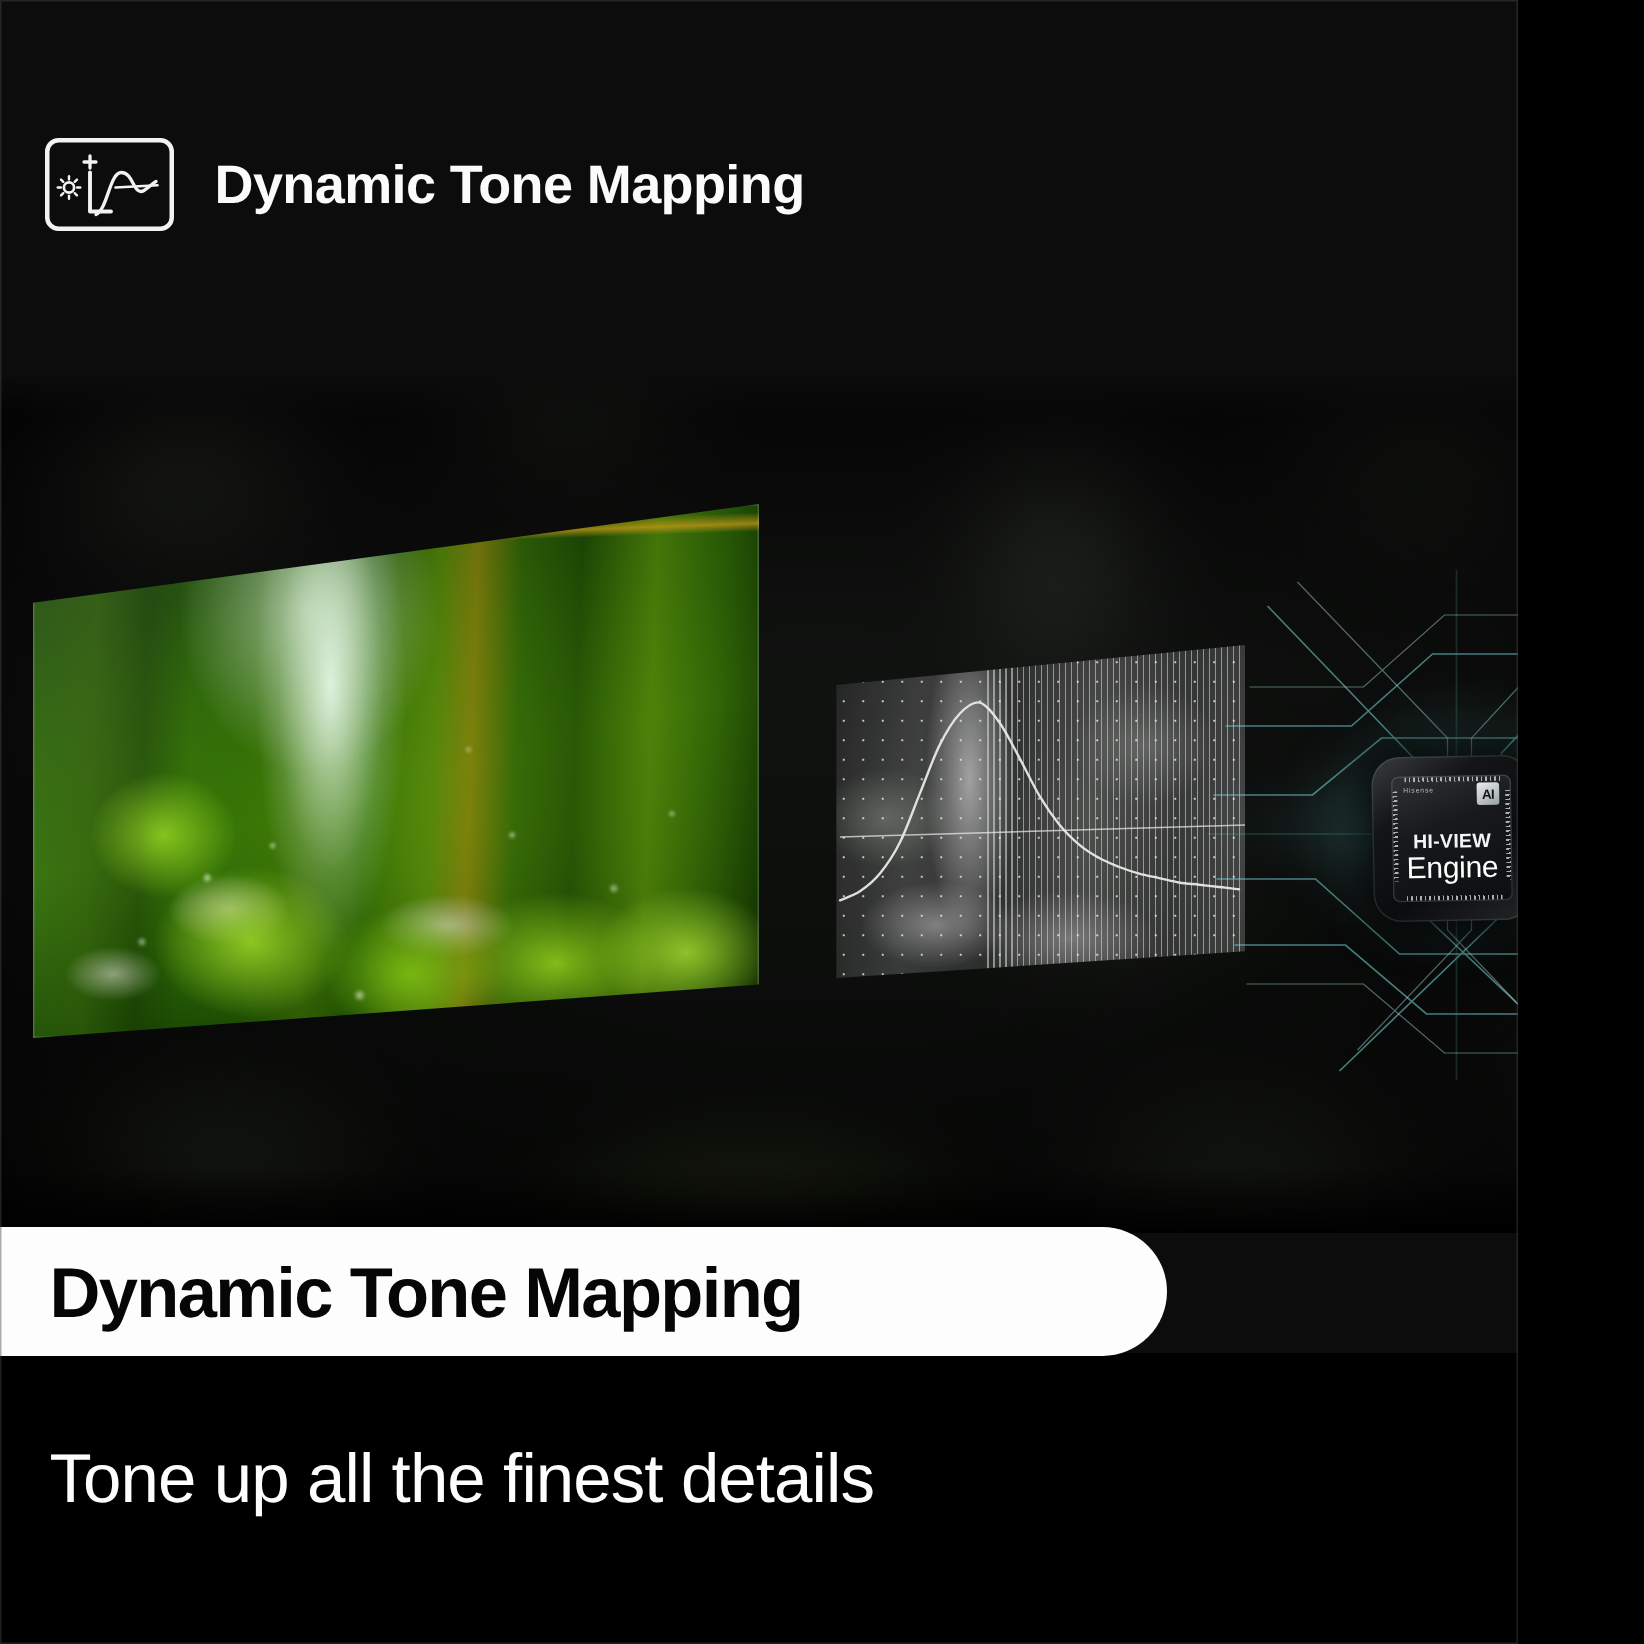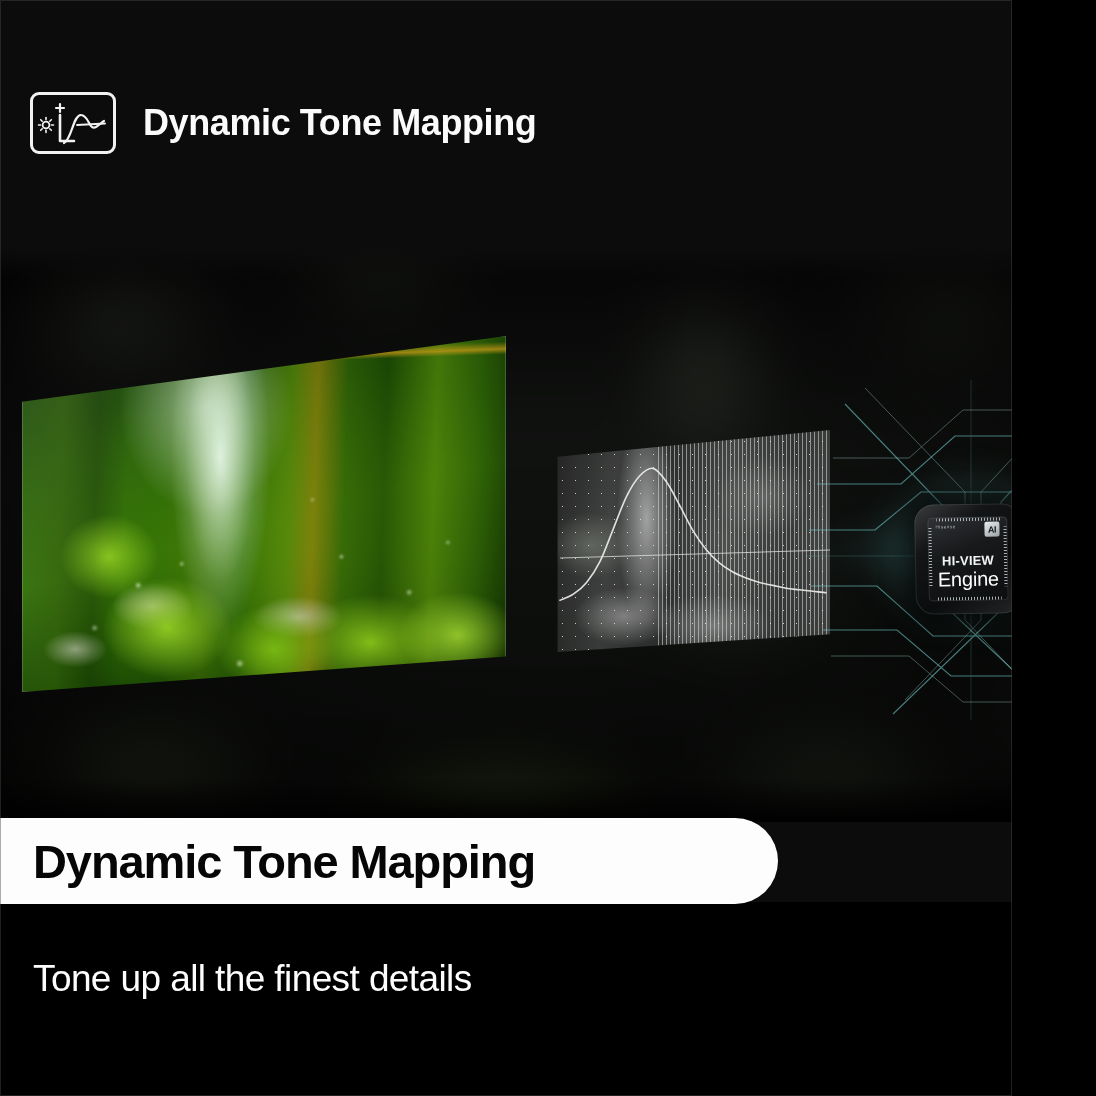--- a/index.html
+++ b/index.html
@@ -268,21 +268,21 @@
 
   
   #bottom {
     position:absolute; left:0; top:902px; width:1096px; height:194px;
     background:#000;
     z-index:45;
   }
   #subtitle {
     position:absolute; left:33px; top:958px;
     color:#fdfdfd;
-    font-size:37px;
+    font-size:46px;
     font-weight:400;
     letter-spacing:-0.6px;
     white-space:nowrap;
     z-index:60;
   }
 
   
   #frame {
     position:absolute; inset:0;
     box-shadow:inset 0 0 0 1px rgba(70,70,70,.45);

